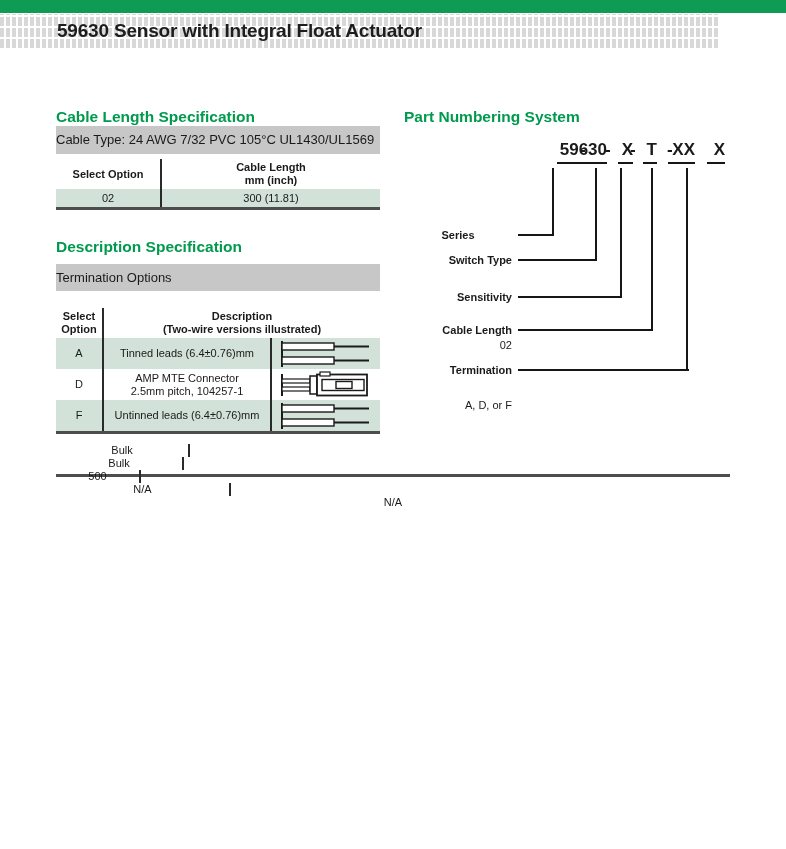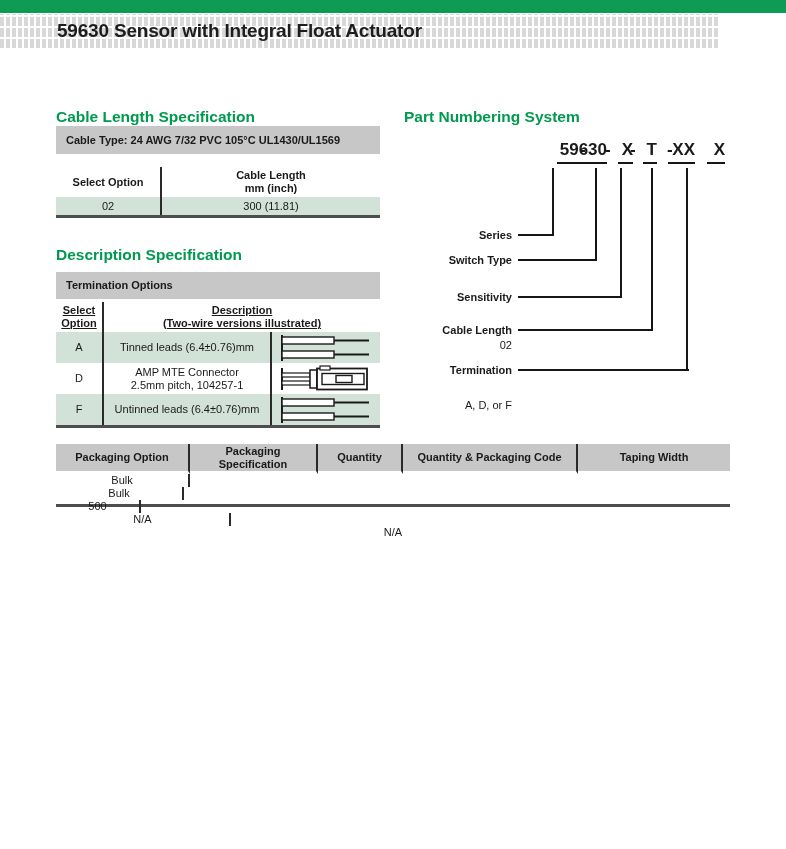--- a/index.html
+++ b/index.html
@@ -20,39 +20,39 @@
   .green-bar{position:absolute;left:0;top:0;width:786px;height:13px;background:var(--green-bar);}
   .texture{position:absolute;left:0;top:14px;width:719px;height:34px;
     background-image:
       repeating-linear-gradient(0deg, rgba(255,255,255,0) 0 9px, #ffffff 9px 11px),
       repeating-linear-gradient(90deg, #d8d8d8 0 4.5px, #ffffff 4.5px 6px);
     display:flex;align-items:center;}
   .page-title{font-size:19px;font-weight:bold;color:#1d1d1d;letter-spacing:-0.2px;padding-left:57px;}
 
   
   .sec-heading{font-size:15.5px;font-weight:bold;color:var(--green-heading);line-height:18px;}
-  .bar{background:var(--bar-gray);height:28px;line-height:28px;font-size:11px;font-weight:bold;padding-left:10px;}
+  .bar{background:var(--bar-gray);height:28px;line-height:28px;font-size:13px;font-weight:normal;}
   .row{display:flex;}
   .cell{display:flex;flex-direction:column;justify-content:center;align-items:center;text-align:center;font-size:11px;line-height:13px;}
   .cell.hd{font-weight:bold;}
   .div-r{border-right:2px solid var(--line-dark);}
   .bot-border{height:3px;background:var(--border-dark);}
   .green-row{background:var(--row-green);}
 
   
   .left-col{position:absolute;left:56px;top:108px;width:324px;}
   .left-col .sec-heading{}
-  .cable-head-row{margin-top:13px;height:30px;}
+  .cable-head-row{margin-top:5px;height:30px;}
   .cable-c1{width:106px;}
   .cable-c2{flex:1;}
   .cable-data-row{height:18px;}
   .cable-data-row .cell{line-height:18px;}
   .term-gap{margin-top:28px;}
   .term-bar{height:27px;line-height:27px;}
-  .term-head-row{margin-top:3px;height:30px;text-decoration:underline;}
+  .term-head-row{margin-top:17px;height:30px;}
   .term-c1{width:48px;}
   .term-c2{flex:1;}
   .term-row{height:31px;}
   .term-rc1{width:48px;}
   .term-rc2{width:168px;}
   .term-rc3{flex:1;}
   .illus{display:block;}
 
   
   .pn-col{position:absolute;left:404px;top:108px;width:382px;height:330px;}
@@ -197,39 +197,32 @@
     <div class="vline" style="left:216px;height:130px;"></div>
     <div class="vline" style="left:247px;height:163px;"></div>
     <div class="vline" style="left:282px;height:203px;"></div>
 
     <div class="hline" style="top:126px;width:36px;"></div>
     <div class="hline" style="top:151px;width:79px;"></div>
     <div class="hline" style="top:188px;width:104px;"></div>
     <div class="hline" style="top:221px;width:135px;"></div>
     <div class="hline" style="top:261px;width:171px;"></div>
 
-    <div class="pn-label" style="top:120px;">Series</div>
+    <div class="pn-label" style="top:120px;text-align:center;">Series</div>
     <div class="pn-label" style="top:145px;">Switch Type</div>
     <div class="pn-label" style="top:182px;">Sensitivity</div>
     <div class="pn-label" style="top:215px;">Cable Length</div>
     <div class="pn-value" style="top:231px;">02</div>
     <div class="pn-label" style="top:255px;">Termination</div>
     <div class="pn-value" style="top:271px;margin-top:20px;">A, D, or F</div>
   </div>
 
   <div class="pack">
 
     <div>
-      <div class="row pack-head-row">
-        <div class="cell hd pc1 div-r">Packaging Option</div>
-        <div class="cell hd pc2 div-r">Packaging Specification</div>
-        <div class="cell hd pc3 div-r">Quantity</div>
-        <div class="cell hd pc4 div-r">Quantity &amp; Packaging Code</div>
-        <div class="cell hd pc5">Taping Width</div>
-      </div>
       <div class="row pack-data-row">
         <div class="cell pc1 div-r">Bulk</div>
         <div class="cell pc2 div-r">Bulk</div>
         <div class="cell pc3 div-r">500</div>
         <div class="cell pc4 div-r">N/A</div>
         <div class="cell pc5">N/A</div>
       </div>
       <div class="bot-border"></div>
     </div>
   </div>

